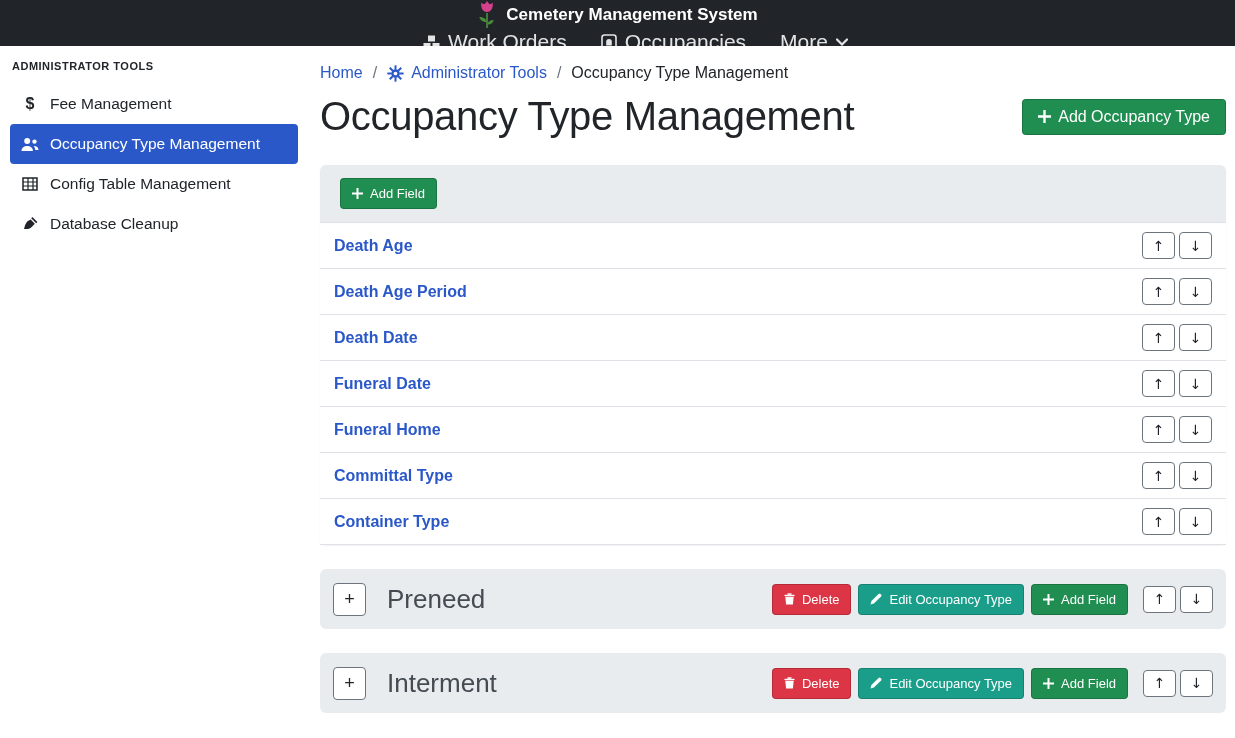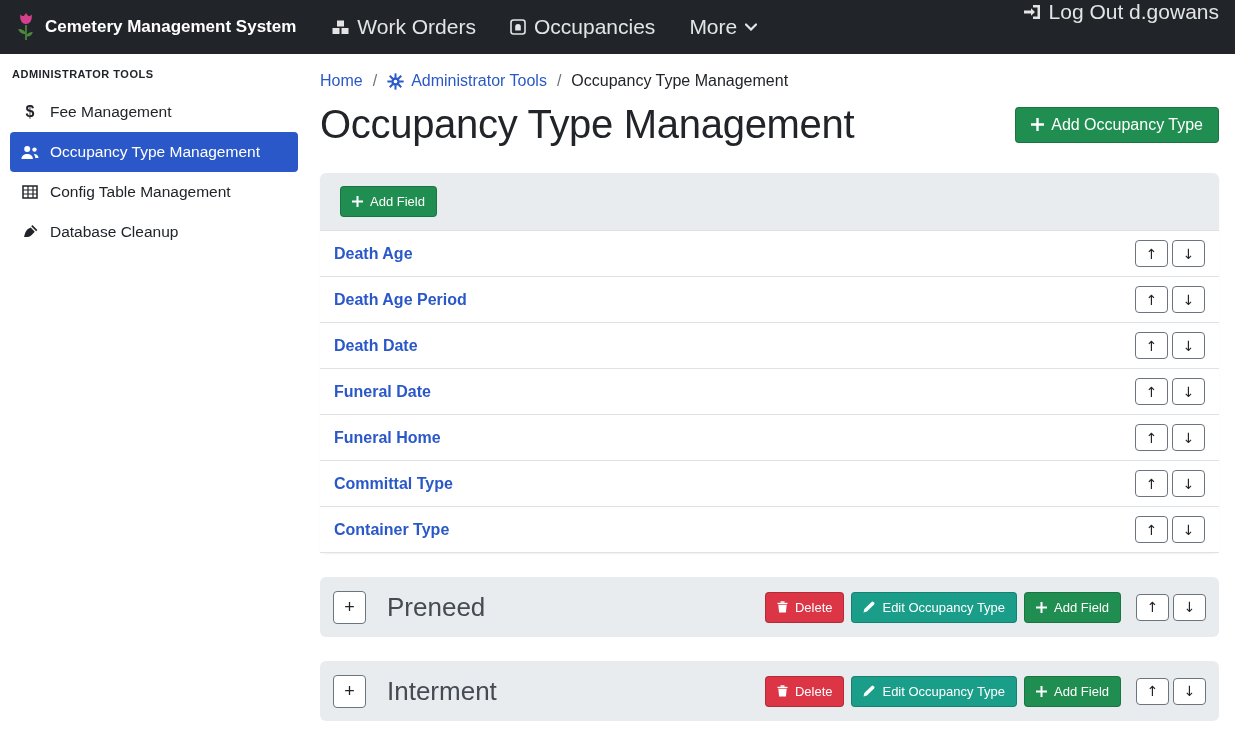--- a/index.html
+++ b/index.html
@@ -3,22 +3,22 @@
 <meta charset="utf-8">
 <style>
   * { box-sizing: border-box; margin: 0; padding: 0; }
   html,body { width:1235px; height:738px; overflow:hidden; }
   body {
     font-family: "Liberation Sans", "DejaVu Sans", sans-serif;
     background:#fff; color:#212529;
   }
   
   .navbar {
-    height:54px; background:var(--navbar,#212529);
-    display:flex; padding:0 16px; color:#fff;
+    height:46px; background:var(--navbar,#212529);
+    display:flex; align-items:center; padding:0 16px; color:#fff;flex-direction:column;
   }
   .brand { display:flex; align-items:center; gap:9px; font-weight:700; font-size:17px; cursor:pointer; white-space:nowrap; }
   .nav-items { display:flex; margin-left:36px; gap:34px; }
   .nav-link {
     display:flex; align-items:center; gap:8px; color:rgba(255,255,255,.88);
     font-size:21px; cursor:pointer; text-decoration:none; white-space:nowrap;
   }
   .nav-ic { display:flex; align-items:center; }
   .nav-right { margin-left:auto; }
   
@@ -29,21 +29,21 @@
   .side-item {
     display:flex; align-items:center; gap:10px; height:40px; margin:0 10px;
     padding:0 10px; border-radius:4px; color:#212529; font-size:15.5px;
     cursor:pointer; text-decoration:none;
   }
   .side-item .s-ic { width:20px; display:flex; justify-content:center; align-items:center; color:#212529; }
   .side-item.active { background:var(--primary,#2a58c8); color:#fff; }
   .side-item.active .s-ic { color:#fff; }
   .dollar-glyph { font-weight:700; font-size:16px; }
   
-  .main { flex:1; padding:0 16px 0 12px; }
+  .main { flex:1; padding:0 9px 0 12px; }
   .breadcrumb { margin-top:18px; display:flex; align-items:center; gap:10px; font-size:16px; }
   .bc-link { color:var(--primary,#2a58c8); text-decoration:none; cursor:pointer; display:flex; align-items:center; gap:7px; }
   .sep { color:#6c757d; }
   .bc-current { color:#212529; }
   .title-row { display:flex; align-items:center; justify-content:space-between; margin-top:12px; }
   h1 { font-size:40px; font-weight:500; color:#212529; letter-spacing:-.3px; }
   
   .btn {
     display:inline-flex; align-items:center; gap:7px; border:1px solid rgba(0,0,0,.18);
     color:#fff; cursor:pointer; border-radius:4px; font-family:inherit; white-space:nowrap;

